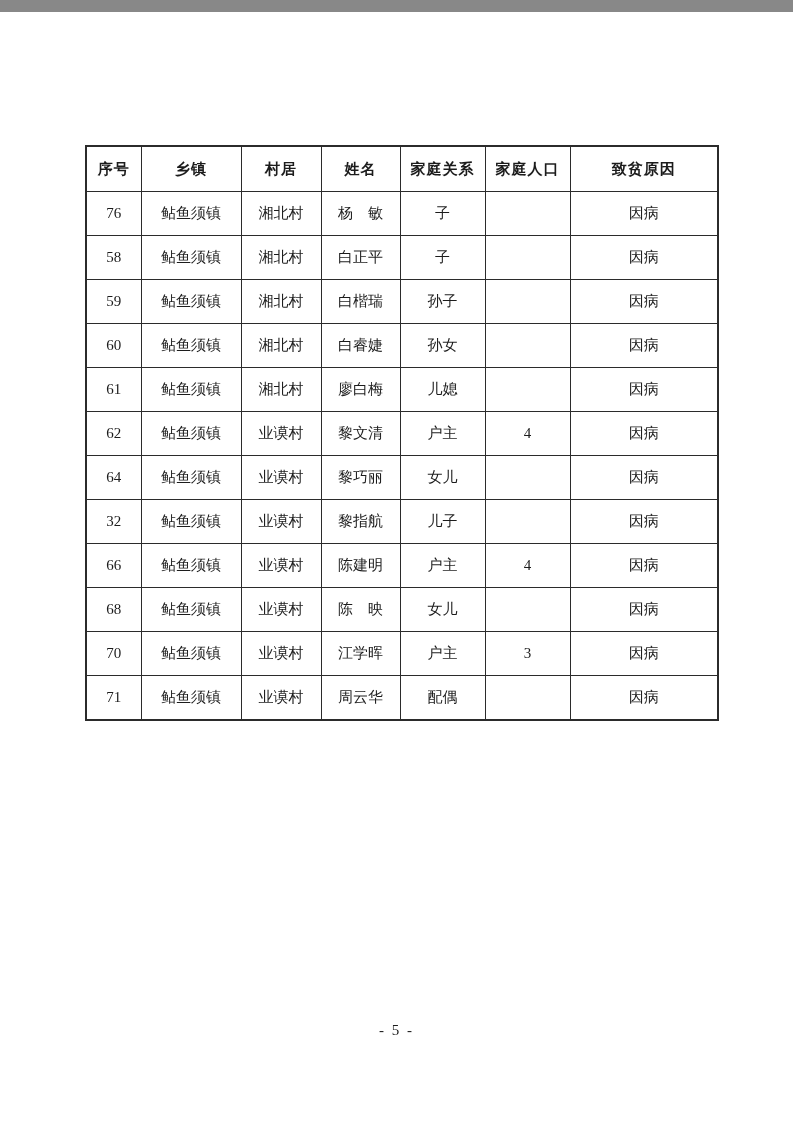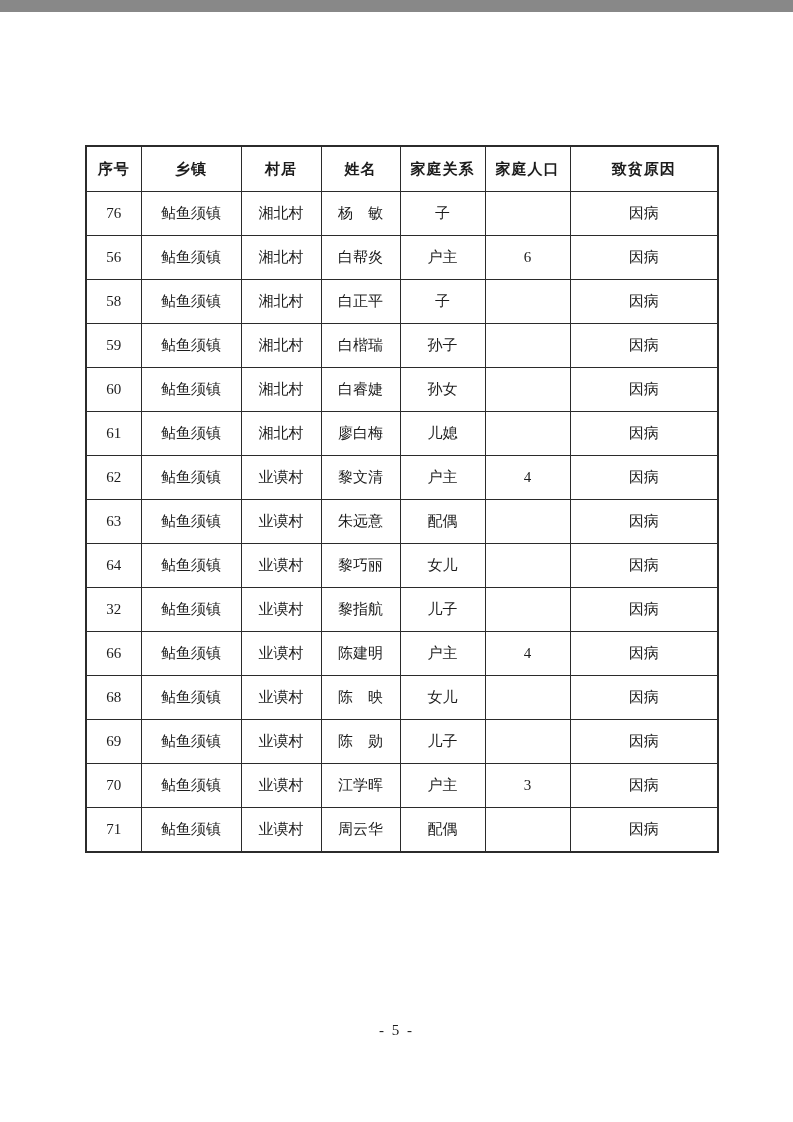--- a/index.html
+++ b/index.html
@@ -91,29 +91,20 @@
         <tr>
     <td>76</td>
     <td>鲇鱼须镇</td>
     <td>湘北村</td>
     <td>杨　敏</td>
     <td>子</td>
     <td></td>
     <td>因病</td>
   </tr>
         <tr>
-    <td>56</td>
-    <td>鲇鱼须镇</td>
-    <td>湘北村</td>
-    <td>白帮炎</td>
-    <td>户主</td>
-    <td>6</td>
-    <td>因病</td>
-  </tr>
-        <tr>
     <td>58</td>
     <td>鲇鱼须镇</td>
     <td>湘北村</td>
     <td>白正平</td>
     <td>子</td>
     <td></td>
     <td>因病</td>
   </tr>
         <tr>
     <td>59</td>
@@ -145,29 +136,20 @@
         <tr>
     <td>62</td>
     <td>鲇鱼须镇</td>
     <td>业谟村</td>
     <td>黎文清</td>
     <td>户主</td>
     <td>4</td>
     <td>因病</td>
   </tr>
         <tr>
-    <td>63</td>
-    <td>鲇鱼须镇</td>
-    <td>业谟村</td>
-    <td>朱远意</td>
-    <td>配偶</td>
-    <td></td>
-    <td>因病</td>
-  </tr>
-        <tr>
     <td>64</td>
     <td>鲇鱼须镇</td>
     <td>业谟村</td>
     <td>黎巧丽</td>
     <td>女儿</td>
     <td></td>
     <td>因病</td>
   </tr>
         <tr>
     <td>32</td>
@@ -190,29 +172,20 @@
         <tr>
     <td>68</td>
     <td>鲇鱼须镇</td>
     <td>业谟村</td>
     <td>陈　映</td>
     <td>女儿</td>
     <td></td>
     <td>因病</td>
   </tr>
         <tr>
-    <td>69</td>
-    <td>鲇鱼须镇</td>
-    <td>业谟村</td>
-    <td>陈　勋</td>
-    <td>儿子</td>
-    <td></td>
-    <td>因病</td>
-  </tr>
-        <tr>
     <td>70</td>
     <td>鲇鱼须镇</td>
     <td>业谟村</td>
     <td>江学晖</td>
     <td>户主</td>
     <td>3</td>
     <td>因病</td>
   </tr>
         <tr>
     <td>71</td>

